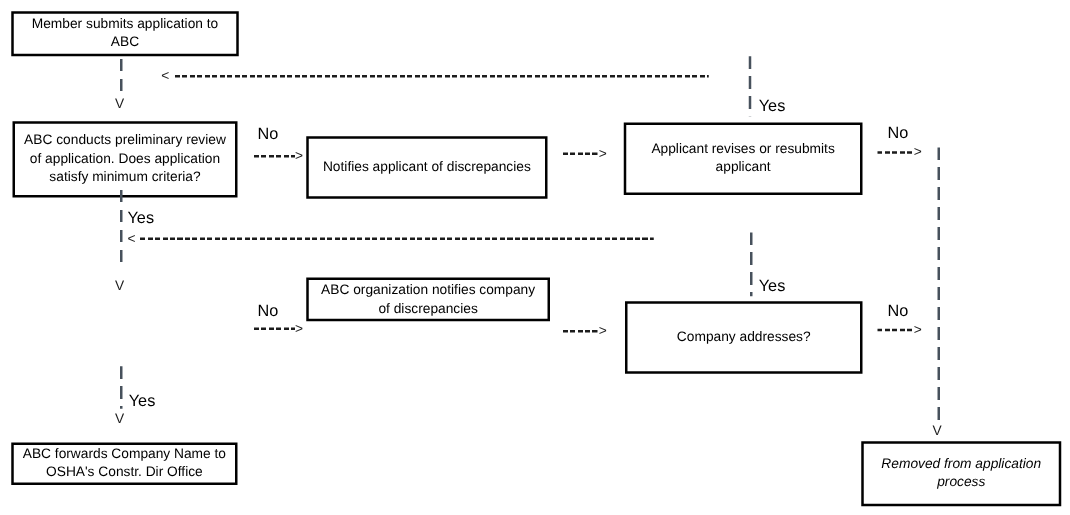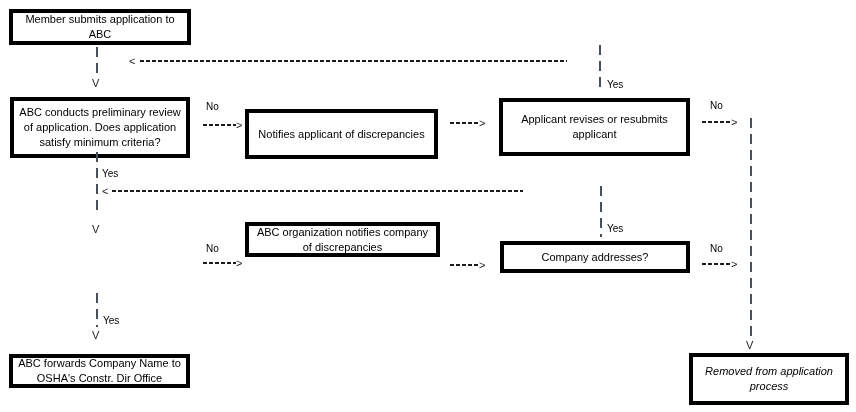--- a/index.html
+++ b/index.html
@@ -9,21 +9,21 @@
     height: 412px;
     background: #ffffff;
     font-family: "Liberation Sans", sans-serif;
     font-size: 11px;
     color: #000000;
     overflow: hidden;
   }
   .node {
     position: absolute;
     box-sizing: border-box;
-    border: 4px solid #8b5cf6;
+    border: 2px solid #8b5cf6;
     background: #ffffff;
     display: flex;
     align-items: center;
     justify-content: center;
     text-align: center;
     padding: 1px 5px;
     line-height: 15px;
   }
   .vline {
     position: absolute;
@@ -37,36 +37,36 @@
   }
   .glyph {
     position: absolute;
     font-size: 11px;
     line-height: 11px;
     color: #1c1c1c;
     white-space: pre;
   }
   .lbl {
     position: absolute;
-    font-size: 10px;
+    font-size: 13px;
     line-height: 13px;
     color: #000000;
     white-space: nowrap;
   }
 </style>
 </head>
 <body>
 
 <div id="canvas" style="background: rgb(255, 255, 255);">
     <div class="node" style="left: 9px; top: 9px; width: 182px; height: 36px; border-color: rgb(0, 0, 0); color: rgb(0, 0, 0);">Member submits application to ABC</div>
     <div class="node" style="left: 10px; top: 97px; width: 180px; height: 61px; border-color: rgb(0, 0, 0); color: rgb(0, 0, 0);">ABC conducts preliminary review of application. Does application satisfy minimum criteria?</div>
     <div class="node" style="left: 245px; top: 109px; width: 193px; height: 50px; border-color: rgb(0, 0, 0); color: rgb(0, 0, 0);">Notifies applicant of discrepancies</div>
     <div class="node" style="left: 499px; top: 98px; width: 191px; height: 58px; border-color: rgb(0, 0, 0); color: rgb(0, 0, 0);">Applicant revises or resubmits applicant</div>
     <div class="node" style="left: 245px; top: 222px; width: 195px; height: 35px; border-color: rgb(0, 0, 0); color: rgb(0, 0, 0);">ABC organization notifies company of discrepancies</div>
-    <div class="node" style="left: 500px; top: 241px; width: 190px; height: 32px; border-color: rgb(0, 0, 0); color: rgb(0, 0, 0);">Company addresses?</div>
+    <div class="node" style="left: 500px; top: 241px; width: 190px; height: 58px; border-color: rgb(0, 0, 0); color: rgb(0, 0, 0);">Company addresses?</div>
     <div class="node" style="left: 9px; top: 354px; width: 181px; height: 34px; border-color: rgb(0, 0, 0); color: rgb(0, 0, 0);">ABC forwards Company Name to OSHA's Constr. Dir Office</div>
     <div class="node" style="left: 689px; top: 353px; width: 160px; height: 52px; border-color: rgb(0, 0, 0); color: rgb(0, 0, 0); font-style: italic;">Removed from application process</div>
     <div class="vline" style="left: 96px; top: 47px; height: 26px;"></div>
     <div class="vline" style="left: 599px; top: 45px; height: 48px;"></div>
     <div class="vline" style="left: 96px; top: 152px; height: 60px;"></div>
     <div class="vline" style="left: 600px; top: 186px; height: 51px;"></div>
     <div class="vline" style="left: 96px; top: 293px; height: 34px;"></div>
     <div class="vline" style="left: 750px; top: 118px; height: 219px;"></div>
     <div class="hline" style="left: 140px; top: 60px; width: 427px;"></div>
     <div class="hline" style="left: 112px; top: 190px; width: 411px;"></div>

